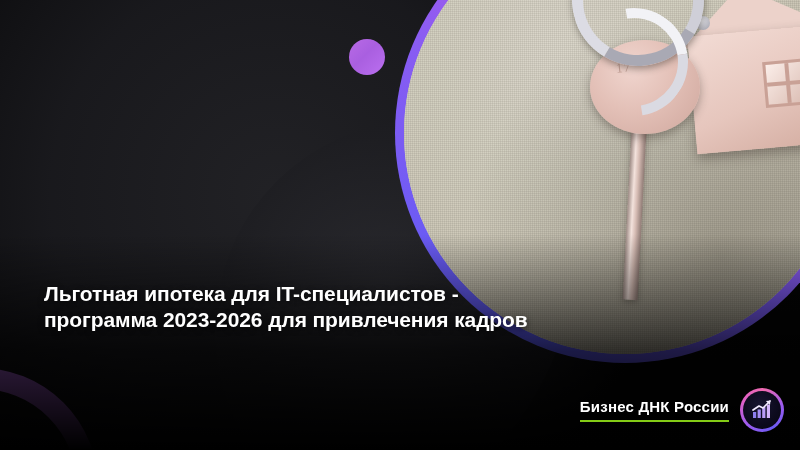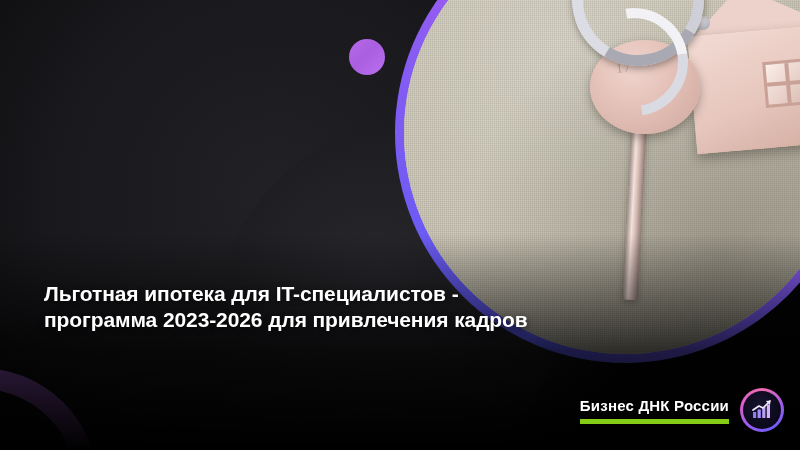--- a/index.html
+++ b/index.html
@@ -260,21 +260,21 @@
     display: flex;
     align-items: center;
     gap: 11px;
   }
   .brand-name {
     color: #ffffff;
     font-size: 15px;
     font-weight: bold;
     letter-spacing: .2px;
     padding-bottom: 5px;
-    border-bottom: 5px solid #84cc16;
+    border-bottom: 2px solid #84cc16;
     white-space: nowrap;
   }
   .brand-logo {
     position: relative;
     width: 44px;
     height: 44px;
     border-radius: 50%;
     background: conic-gradient(from 150deg, #6b5bf2, #9a5bf0, #e060c8, #f06ab0, #9a5bf0, #6b5bf2);
     display: flex;
     align-items: center;

